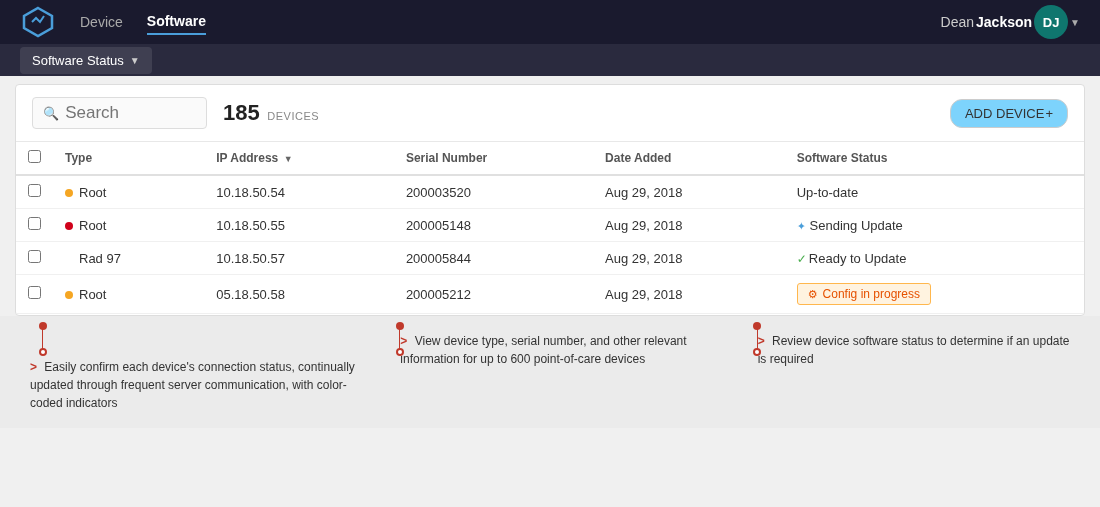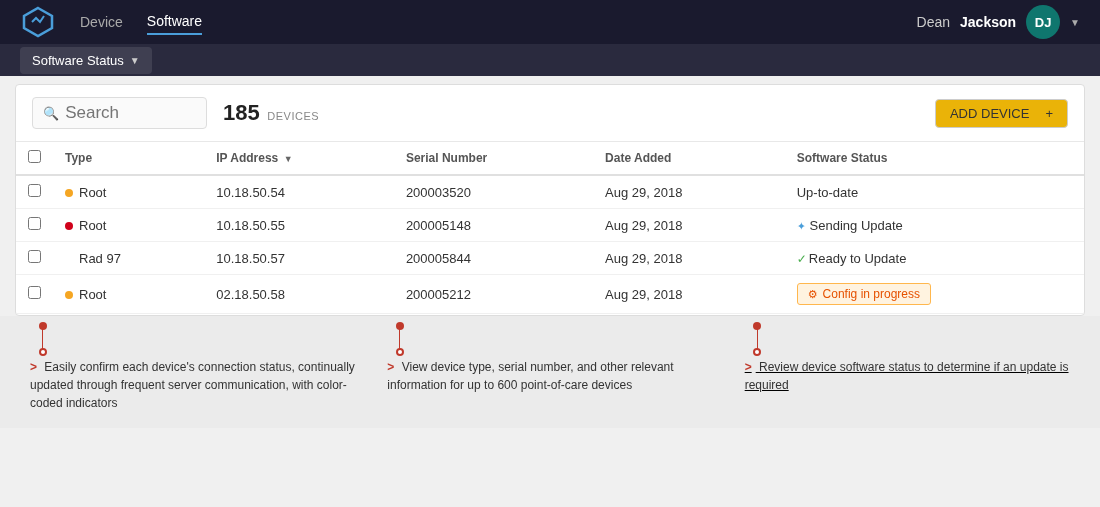--- a/index.html
+++ b/index.html
@@ -31,27 +31,27 @@
       height: 36px;
     }
     .nav-link {
       color: #aaa;
       font-size: 14px;
       cursor: pointer;
       padding: 4px 0;
     }
     .nav-link.active {
       color: #fff;
-      font-weight: 400;
+      font-weight: 700;
       border-bottom: 2px solid #4a9eda;
     }
     .nav-right {
       display: flex;
       align-items: center;
-      gap: 10px;
+      gap: 2px;
       color: #ccc;
       font-size: 14px;
       justify-content: space-between;
     }
     .nav-right .name-bold { font-weight: 700; color: #fff; }
     .avatar {
       width: 34px;
       height: 34px;
       border-radius: 50%;
       background: #0f766e;
@@ -129,28 +129,28 @@
     }
     .device-count-label {
       font-size: 11px;
       color: #888;
       text-transform: uppercase;
       letter-spacing: 0.5px;
       margin-left: 4px;
     }
     .add-device-btn {
       border: 1px solid #ccc;
-      background: #eab308;
-      border-radius: 4px;
+      background: #7dd3fc;
+      border-radius: 12px;
       padding: 6px 14px;
       font-size: 13px;
       cursor: pointer;
       display: flex;
       align-items: center;
-      gap: 16px;
+      gap: 1px;
       color: #333;
     }
 
     
     .device-table {
       width: 100%;
       border-collapse: collapse;
     }
     .device-table th {
       text-align: left;
@@ -327,21 +327,21 @@
               <td class="checkbox-cell"><input type="checkbox" style=""></td>
               <td><span class="status-dot dot-none"></span>Rad 97</td>
               <td>10.18.50.57</td>
               <td>200005844</td>
               <td>Aug 29, 2018</td>
               <td><span class="check-icon">✓</span>Ready to Update</td>
             </tr>
             <tr>
               <td class="checkbox-cell"><input type="checkbox" style=""></td>
               <td><span class="status-dot dot-yellow"></span>Root</td>
-              <td>02.18.50.58</td>
+              <td>05.18.50.58</td>
               <td>200005212</td>
               <td>Aug 29, 2018</td>
               <td><span class="status-badge badge-orange"><span class="gear-icon">⚙</span>Config in progress</span></td>
             </tr>
             <tr>
               <td class="checkbox-cell"></td>
               <td>Root</td>
               <td>10.18.50.59</td>
               <td>200003544</td>
               <td>Aug 29, 2018</td>
@@ -367,34 +367,34 @@
             <div style="width:8px;height:8px;border-radius:50%;background:#c0392b;position:absolute;top:-4px;left:-3.5px;"></div>
             <div style="width:8px;height:8px;border-radius:50%;background:#fff;border:2px solid #c0392b;position:absolute;bottom:-4px;left:-3.5px;"></div>
           </div>
         </div>
         <p class="annotation-text">
           <span class="arrow">&gt;</span>
           <span>Easily confirm each device's connection status, continually updated through frequent server communication, with color-coded indicators</span>
         </p>
       </div>
 
-      <div style="flex:1; display:flex; flex-direction:column;">
+      <div style="flex:1; display:flex; flex-direction:row;">
         <div style="display:flex; align-items:flex-start; padding-left:8px;">
           <div style="width:1px; background:#c0392b; height:26px; position:relative; margin:0 0 0 4px;">
             <div style="width:8px;height:8px;border-radius:50%;background:#c0392b;position:absolute;top:-4px;left:-3.5px;"></div>
             <div style="width:8px;height:8px;border-radius:50%;background:#fff;border:2px solid #c0392b;position:absolute;bottom:-4px;left:-3.5px;"></div>
           </div>
         </div>
         <p class="annotation-text">
           <span class="arrow">&gt;</span>
           <span>View device type, serial number, and other relevant information for up to 600 point-of-care devices</span>
         </p>
       </div>
 
-      <div style="flex:1; display:flex; flex-direction:column;text-decoration:underline;">
+      <div style="flex:1; display:flex; flex-direction:row;">
         <div style="display:flex; align-items:flex-start; padding-left:8px;">
           <div style="width:1px; background:#c0392b; height:26px; position:relative; margin:0 0 0 4px;">
             <div style="width:8px;height:8px;border-radius:50%;background:#c0392b;position:absolute;top:-4px;left:-3.5px;"></div>
             <div style="width:8px;height:8px;border-radius:50%;background:#fff;border:2px solid #c0392b;position:absolute;bottom:-4px;left:-3.5px;"></div>
           </div>
         </div>
         <p class="annotation-text">
           <span class="arrow">&gt;</span>
           <span>Review device software status to determine if an update is required</span>
         </p>

